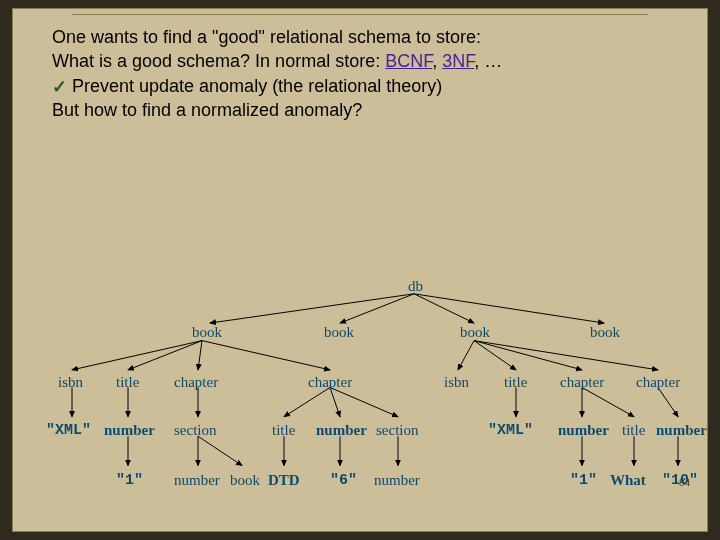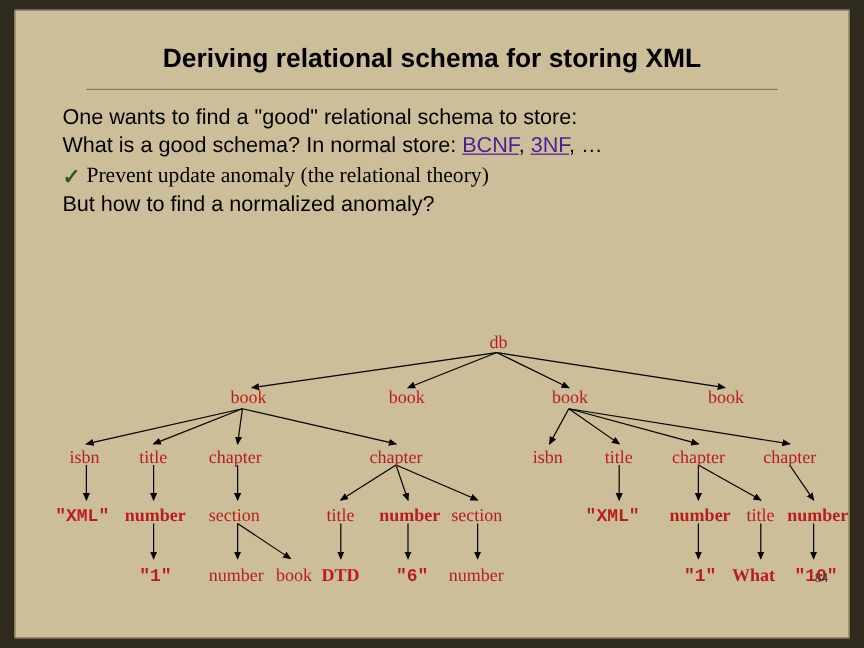--- a/index.html
+++ b/index.html
@@ -38,21 +38,20 @@
     padding: 0 40px 0 40px;
     font-size: 18px;
     line-height: 1.35;
   }
   .indent {
     padding-left: 14px;
   }
   .check {
     position: relative;
     padding-left: 20px;
-    font-family: Liberation Serif, serif;
   }
   .check::before {
     content: "✓";
     position: absolute;
     left: 0;
     top: 1px;
     color: #2a5a28;
     font-weight: bold;
   }
   .green {
@@ -64,21 +63,21 @@
     left: 10px;
     right: 10px;
     top: 278px;
     bottom: 6px;
   }
   .node {
     position: absolute;
     font-size: 15px;
     white-space: nowrap;
     font-family: "Times New Roman", Times, serif;
-    color: #b91c1c;
+    color: #0c4a6e;
   }
   .tt {
     font-family: "Courier New", Courier, monospace;
     font-weight: bold;
     font-size: 15px;
   }
   .bold {
     font-weight: bold;
   }
   svg.arrows {
@@ -87,21 +86,20 @@
     top: 0;
     width: 100%;
     height: 100%;
   }
 </style>
 </head>
 <body>
 
 <div class="slide">
 
-  <div class="title">Deriving relational schema for storing XML</div>
   <hr class="rule">
 
   <div class="content">
     <div>One wants to find a "good" relational schema to store:</div>
     <div>
       <span>What is a good schema? In normal store: </span><span class="green">BCNF</span><span>, </span><span class="green">3NF</span><span>, …</span>
     </div>
     <div class="check">Prevent update anomaly (the relational theory)</div>
     <div>But how to find a normalized anomaly?</div>
   </div>

